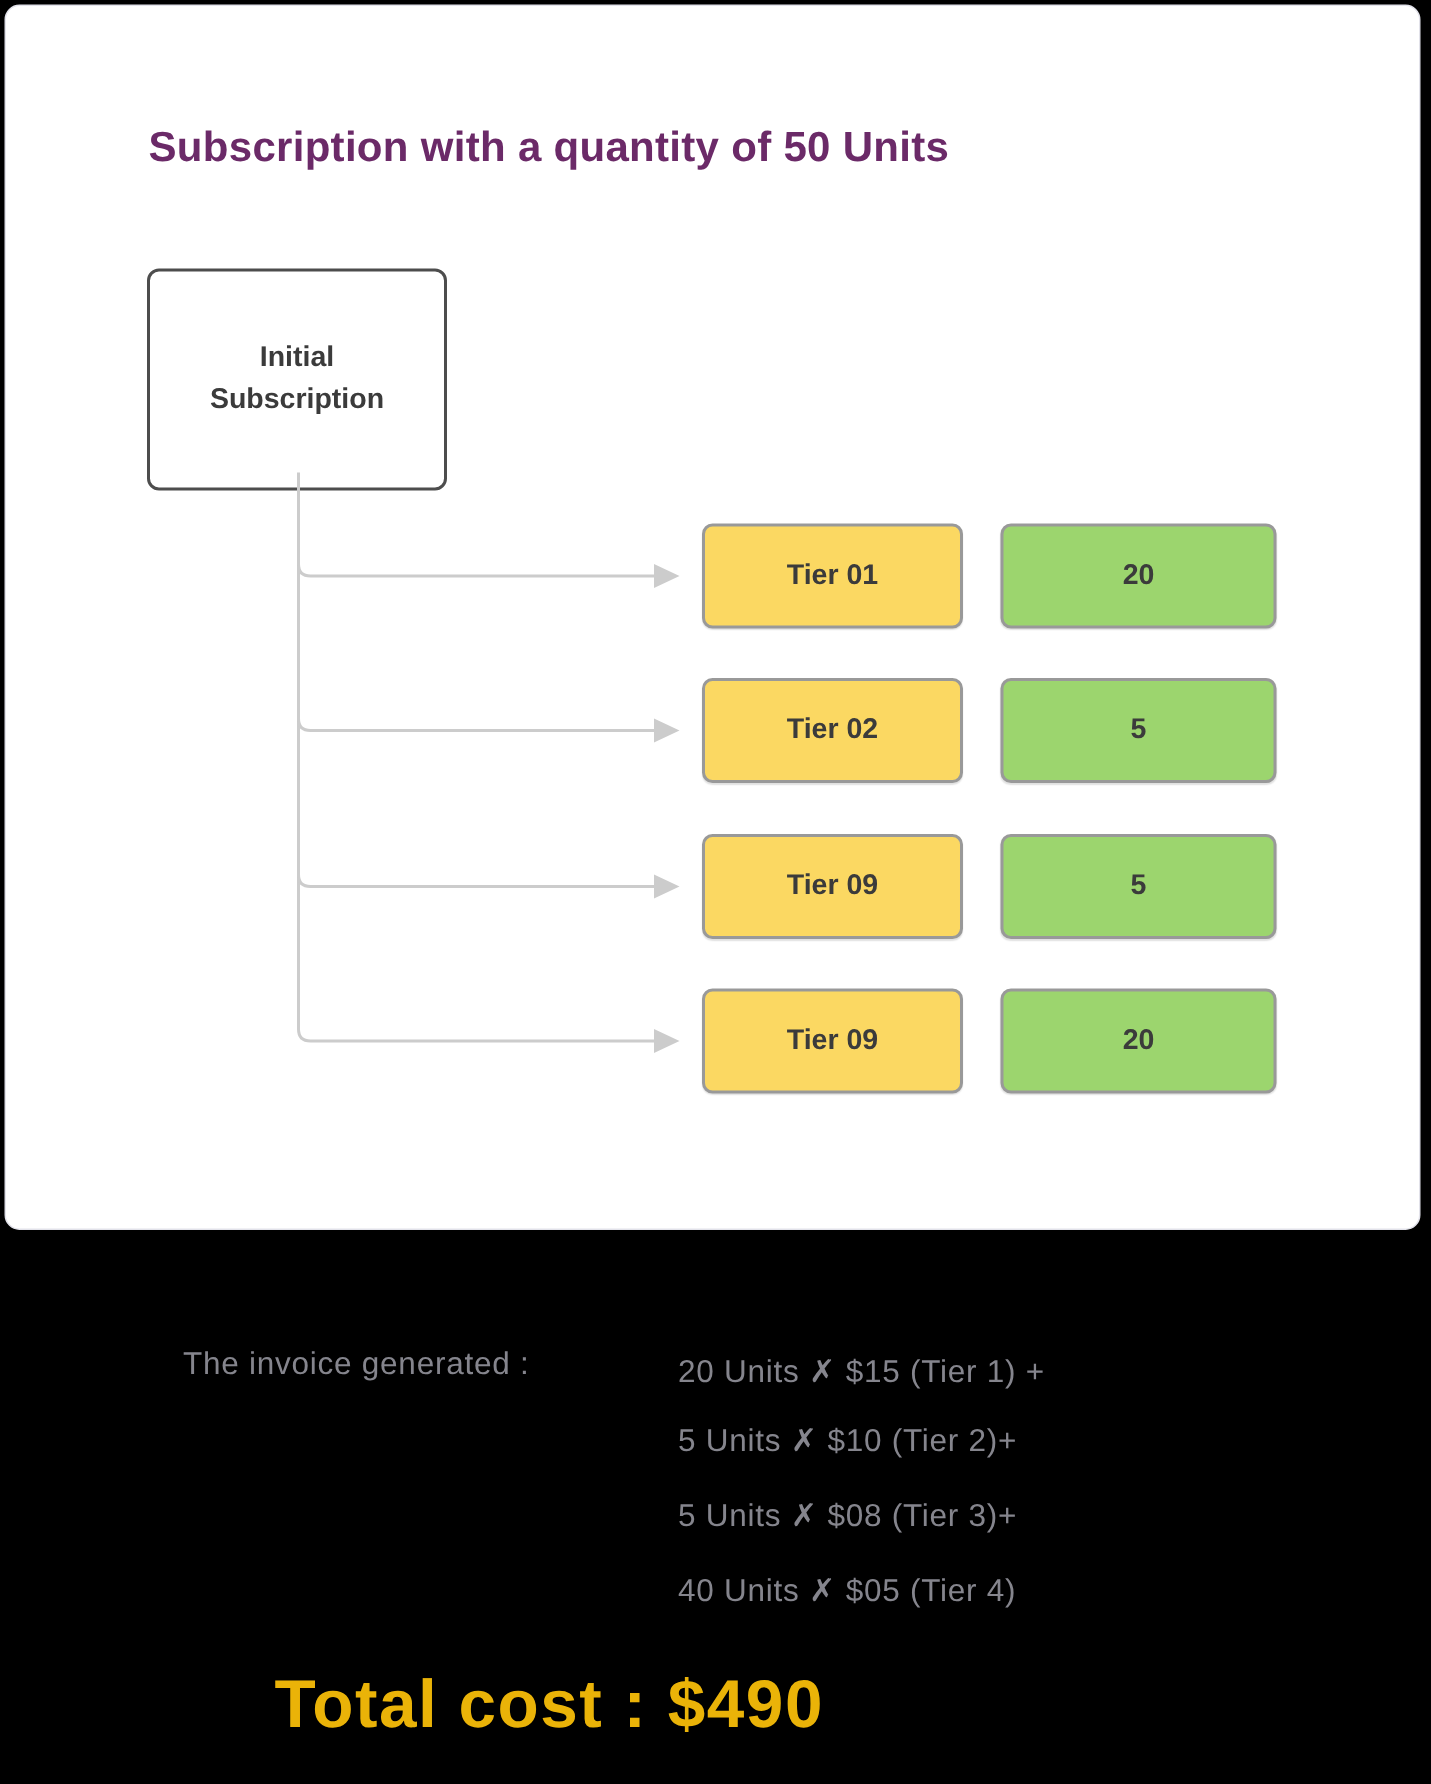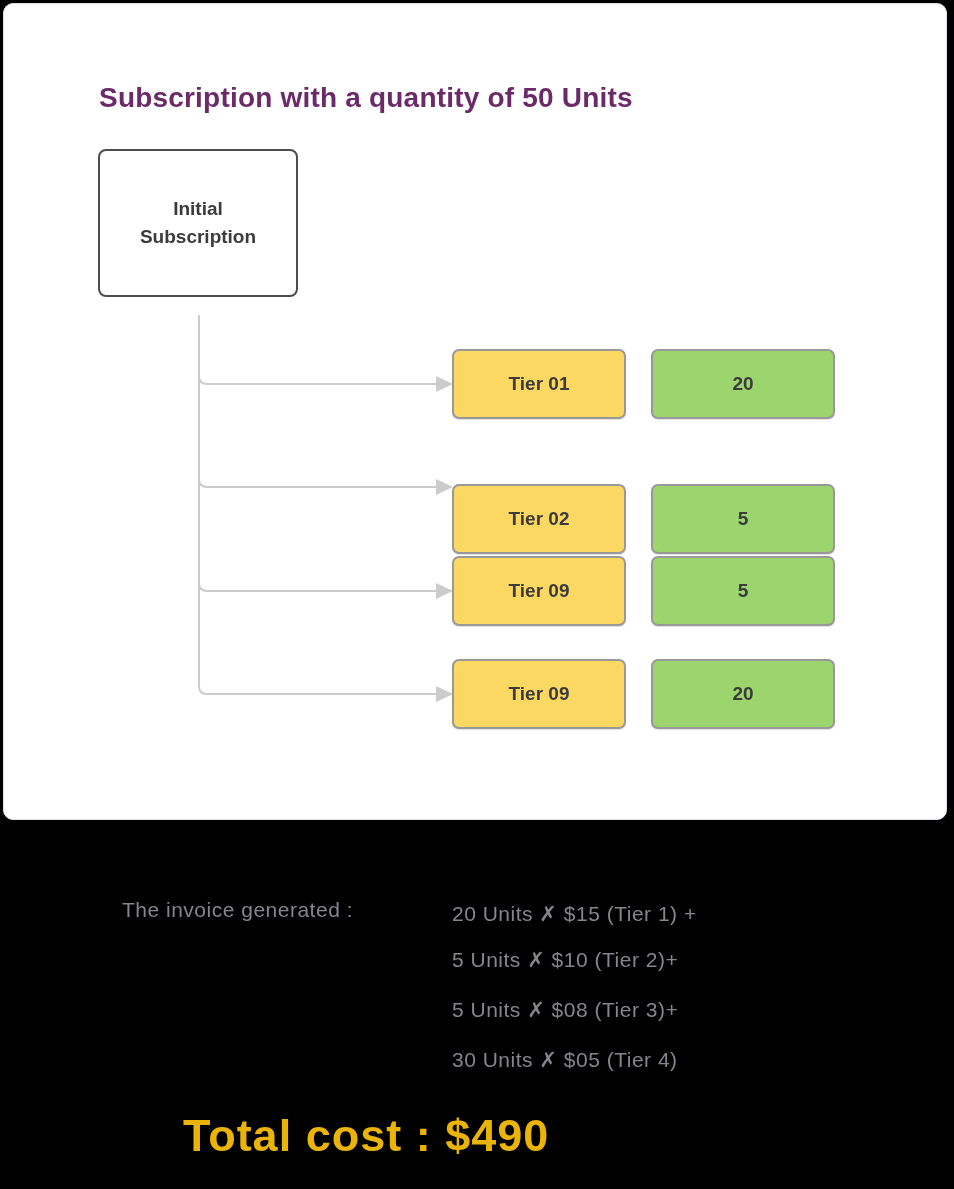--- a/index.html
+++ b/index.html
@@ -33,21 +33,21 @@
     top: 78px;
     font-size: 28px;
     font-weight: bold;
     color: #6b2a68;
     letter-spacing: 0.2px;
     white-space: nowrap;
   }
   .root-node {
     position: absolute;
     left: 94px;
-    top: 145px;
+    top: 175px;
     width: 200px;
     height: 148px;
     background: #ffffff;
     border: 2px solid #4d4d4d;
     border-radius: 8px;
     display: flex;
     align-items: center;
     justify-content: center;
     text-align: center;
     font-size: 19px;
@@ -59,27 +59,27 @@
   .connectors {
     position: absolute;
     left: 0;
     top: 0;
     width: 944px;
     height: 817px;
     pointer-events: none;
   }
   .tier-row {
     position: absolute;
-    left: 448px;
+    left: 464px;
     display: flex;
     gap: 25px;
     border-radius: 13px;
   }
   .tier-row.r0 { top: 345px; }
-  .tier-row.r1 { top: 448px; margin-top: 32px; }
+  .tier-row.r1 { top: 448px; }
   .tier-row.r2 { top: 552px; }
   .tier-row.r3 { top: 655px; }
   .tier-box, .qty-box {
     height: 70px;
     border: 2px solid #999999;
     border-radius: 7px;
     display: flex;
     align-items: center;
     justify-content: center;
     font-size: 19px;
@@ -160,17 +160,17 @@
       <div class="tier-box">Tier 09</div>
       <div class="qty-box">20</div>
     </div>
 
   </div>
 
   <div class="note prefix">The invoice generated :</div>
   <div class="note l0">20 Units ✗ $15 (Tier 1) +</div>
   <div class="note l1">5 Units ✗ $10 (Tier 2)+</div>
   <div class="note l2">5 Units ✗ $08 (Tier 3)+</div>
-  <div class="note l3">30 Units ✗ $05 (Tier 4)</div>
+  <div class="note l3">40 Units ✗ $05 (Tier 4)</div>
 
   <div class="total-note">Total cost : $490</div>
 
 </div>
 
 </body></html>

